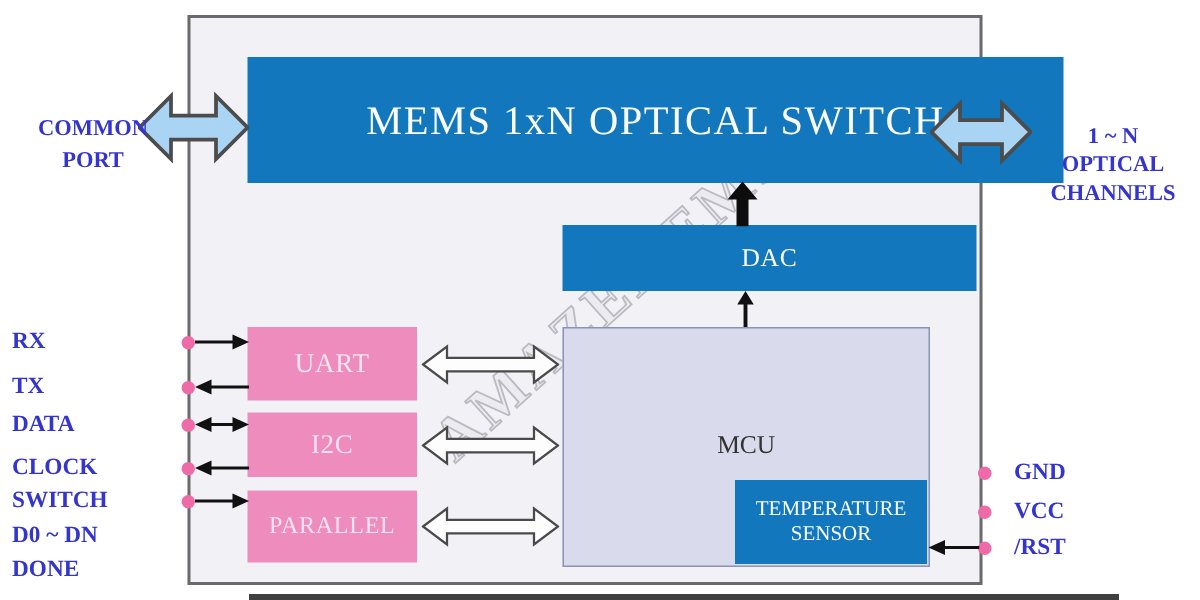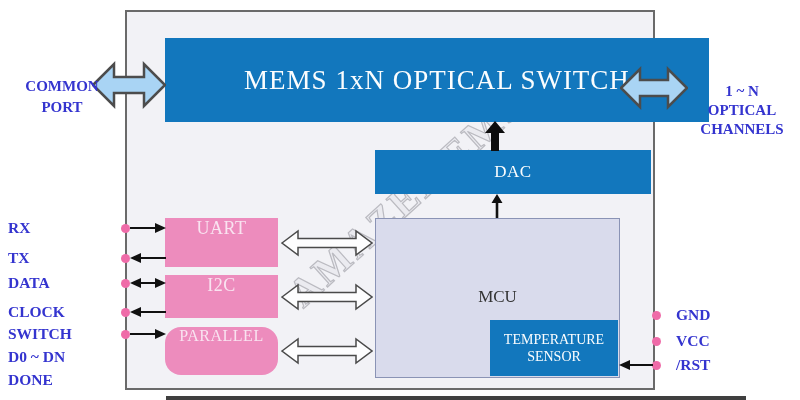--- a/index.html
+++ b/index.html
@@ -10,25 +10,25 @@
              border:2px solid #6a6a6a;background:#f2f2f6;}
   .bottom-strip{left:166px;top:396px;width:580px;height:4px;background:#3f3f3f;}
   .blue-block{background:#1277bd;color:#fbfdfe;display:flex;align-items:center;justify-content:center;}
   .mems{left:165px;top:38px;width:544px;height:84px;font-size:27px;letter-spacing:1px;}
   .dac{left:375px;top:150px;width:276px;height:44px;font-size:17px;letter-spacing:0.5px;}
   .mcu-box{left:375px;top:218px;width:245px;height:160px;box-sizing:border-box;
            background:#d9dbec;border:1.5px solid #8a93b5;}
   .mcu-label{left:375px;top:287px;width:245px;text-align:center;font-size:17px;color:#333333;}
   .temp{left:490px;top:320px;width:128px;height:56px;flex-direction:column;
         font-size:14px;line-height:17px;text-align:center;}
-  .pink-block{background:#ed8cbd;color:#f9e3f0;display:flex;align-items:flex-start;justify-content:center;
+  .pink-block{background:#ed8cbd;color:#f9e3f0;display:flex;align-items:center;justify-content:center;
               font-size:18px;letter-spacing:0.5px;}
   .uart{left:165px;top:218px;width:113px;height:49px;}
   .i2c{left:165px;top:275px;width:113px;height:43px;}
-  .parallel{left:165px;top:327px;width:113px;height:48px;font-size:16px;border-radius:16px;}
+  .parallel{left:165px;top:327px;width:113px;height:48px;font-size:16px;}
   .blue-label{color:#3434cf;font-weight:bold;font-size:15px;margin-top:12px;}
   .common-port{left:12px;top:64px;width:100px;text-align:center;line-height:21px;}
   .channels{left:690px;top:70px;width:104px;text-align:center;line-height:19px;}
   .pin-label-col{font-weight:bold;font-size:15.5px;color:#3434cf;text-align:left;width:110px;left:8px;line-height:20px;}
   .rlabel{left:676px;font-weight:bold;font-size:15.5px;color:#3434cf;line-height:20px;}
   .dot{width:9px;height:9px;border-radius:50%;background:#ef6ba8;}
   .watermark{left:258px;top:178px;width:290px;height:50px;font-size:40px;font-weight:bold;
              letter-spacing:3px;color:rgba(220,220,226,0.28);
              -webkit-text-stroke:1.2px rgba(130,130,138,0.48);
              transform:rotate(-42deg);transform-origin:center;}

